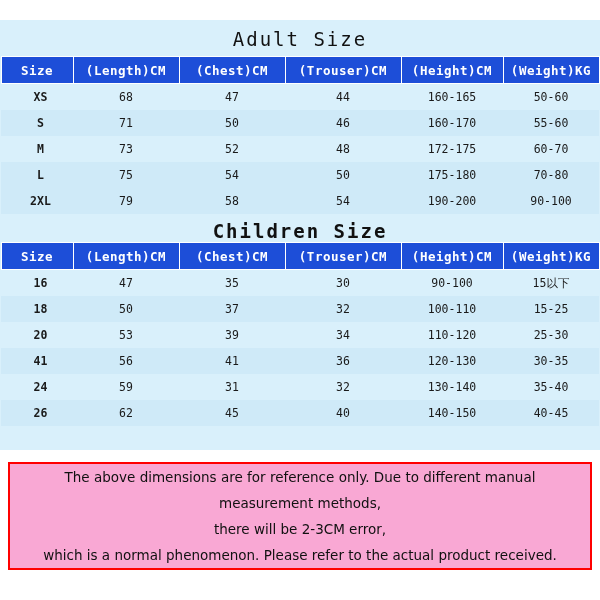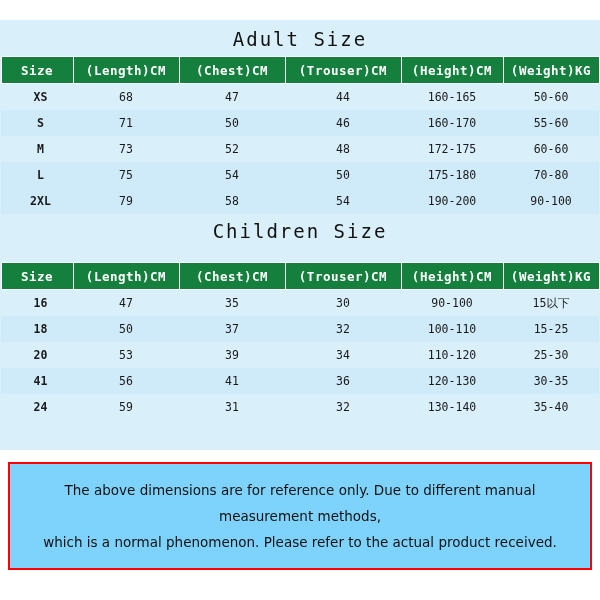--- a/index.html
+++ b/index.html
@@ -38,30 +38,31 @@
     letter-spacing: 2px;
     color: #111111;
     font-family: "DejaVu Sans Mono", monospace;
   }
   #adult-title {
     padding-top: 28px;
     padding-bottom: 6px;
   }
   #children-title {
     padding-top: 6px;
-    padding-bottom: 20px;
+    padding-bottom: 0;
+    font-weight: bold;
   }
   table.size-table {
     border-collapse: collapse;
     width: 598px;
     margin: 0 auto;
     table-layout: fixed;
   }
   table.size-table th {
-    background: #15803d;
+    background: #1d4ed8;
     color: #ffffff;
     font-size: 12.5px;
     font-weight: bold;
     letter-spacing: 0.5px;
     height: 24px;
     border: 1px solid #ffffff;
     font-family: "DejaVu Sans Mono", monospace;
   }
   table.size-table td {
     font-size: 11.5px;
@@ -86,21 +87,21 @@
   .col-5 { width: 96px; }
 
   .note-box {
     position: absolute;
     left: 8px;
     top: 462px;
     width: 584px;
     height: 108px;
     border: 2px solid #ff0000;
     box-sizing: border-box;
-    background: #7dd3fc;
+    background: #f9a8d4;
     display: flex;
     flex-direction: column;
     justify-content: center;
     align-items: center;
   }
   .note-line {
     font-family: "DejaVu Sans", sans-serif;
     font-size: 13.5px;
     color: #111111;
     text-align: center;
@@ -153,21 +154,21 @@
           <td>46</td>
           <td>160-170</td>
           <td>55-60</td>
         </tr>
         <tr>
           <td class="first-col">M</td>
           <td>73</td>
           <td>52</td>
           <td>48</td>
           <td>172-175</td>
-          <td>60-60</td>
+          <td>60-70</td>
         </tr>
         <tr class="row-alt">
           <td class="first-col">L</td>
           <td>75</td>
           <td>54</td>
           <td>50</td>
           <td>175-180</td>
           <td>70-80</td>
         </tr>
         <tr class="row-alt">
@@ -236,22 +237,31 @@
           <td>30-35</td>
         </tr>
         <tr>
           <td class="first-col">24</td>
           <td>59</td>
           <td>31</td>
           <td>32</td>
           <td>130-140</td>
           <td>35-40</td>
         </tr>
+        <tr class="row-alt">
+          <td class="first-col">26</td>
+          <td>62</td>
+          <td>45</td>
+          <td>40</td>
+          <td>140-150</td>
+          <td>40-45</td>
+        </tr>
       </tbody>
     </table>
 
   </div>
 
   <div class="note-box">
     <div class="note-line">The above dimensions are for reference only. Due to different manual measurement methods,</div>
+    <div class="note-line">there will be 2-3CM error,</div>
     <div class="note-line">which is a normal phenomenon. Please refer to the actual product received.</div>
   </div>
 </div>
 
 </body></html>

